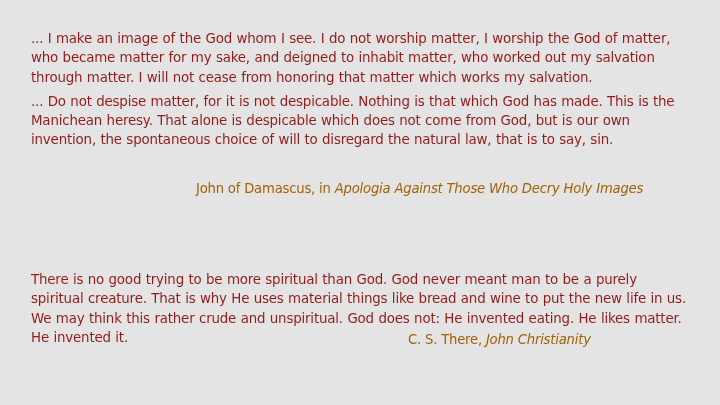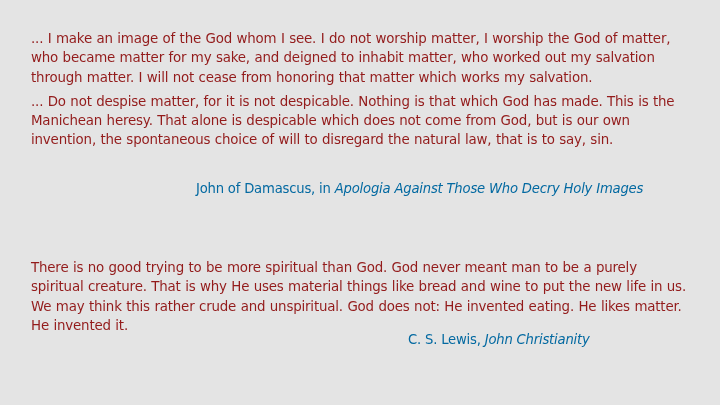--- a/index.html
+++ b/index.html
@@ -29,28 +29,28 @@
     color: #931b1b;
     font-family: "DejaVu Sans", sans-serif;
     font-size: 13.4px;
     line-height: 19.3px;
     letter-spacing: -0.18px;
     word-spacing: 0.4px;
     text-align: left;
   }
   #damascus-quote { top: 29px; }
   #damascus-para-2 { margin-top: 5px; }
-  #lewis-quote { top: 258px; }
+  #lewis-quote { top: 270px; }
 
   .quote-para { margin: 0; }
 
   
   .attribution {
     position: absolute;
-    color: #0369a1;
+    color: #a16207;
     font-family: "DejaVu Sans", sans-serif;
     font-size: 13.2px;
     line-height: 18px;
     letter-spacing: -0.2px;
     white-space: nowrap;
   }
   #damascus-attribution {
     left: 196px;
     top: 180px;
   }
@@ -74,16 +74,16 @@
 
   <div class="attribution" id="damascus-attribution">
     <span>John of Damascus, in </span><span class="work-title">Apologia Against Those Who Decry Holy Images</span>
   </div>
 
   <div class="quote-block" id="lewis-quote">
     <p class="quote-para">There is no good trying to be more spiritual than God.  God never meant man to be a purely spiritual creature.  That is why He uses material things like bread and wine to put the new life in us.  We may think this rather crude and unspiritual.  God does not:  He invented eating.  He likes matter.  He invented it.</p>
   </div>
 
   <div class="attribution" id="lewis-attribution">
-    <span>C. S. Lewis, </span><span class="work-title">John Christianity</span>
+    <span>C. S. There, </span><span class="work-title">John Christianity</span>
   </div>
 
 </div>
 
 </body></html>

